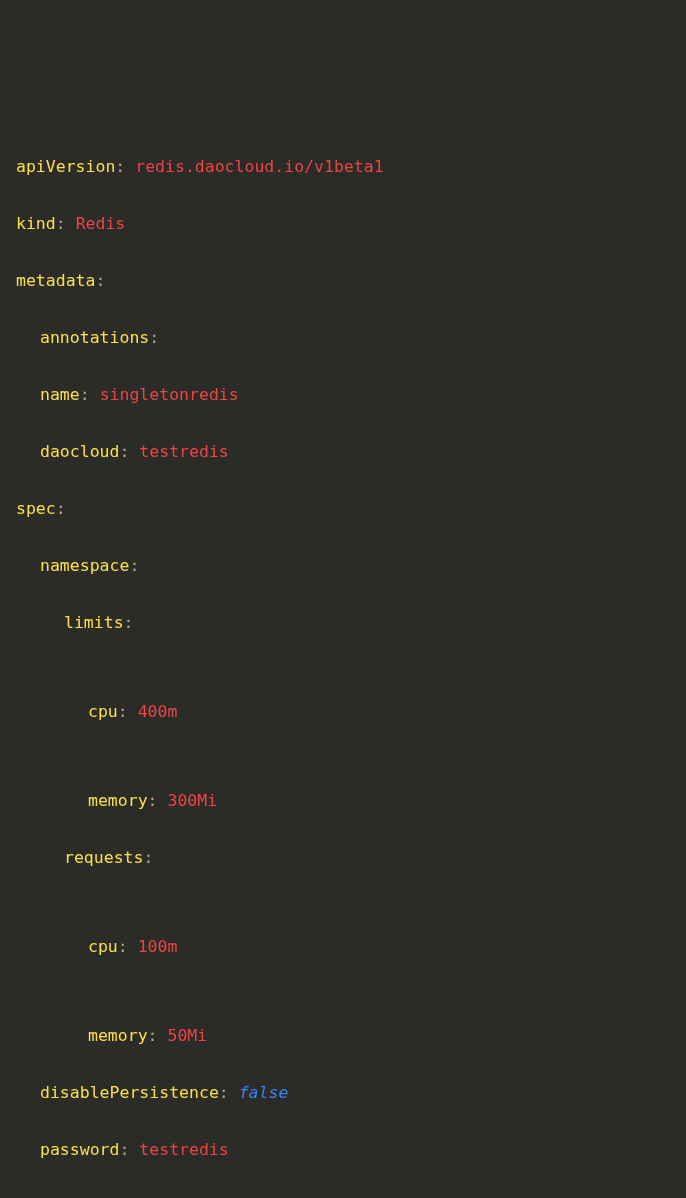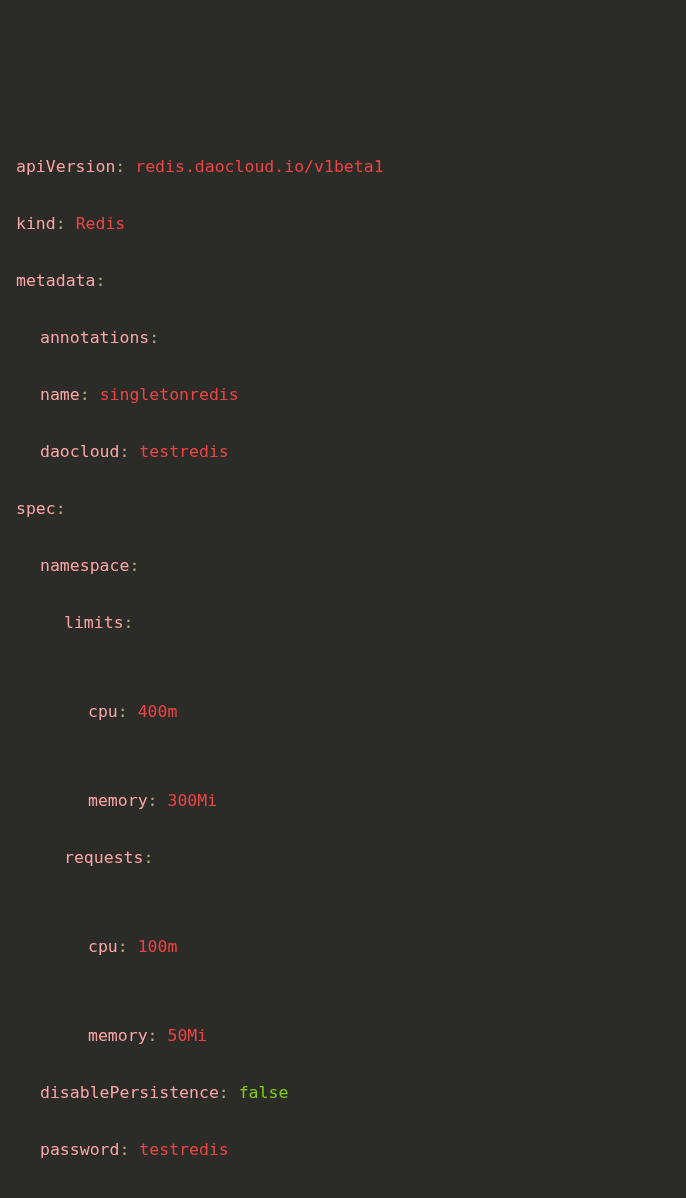--- a/index.html
+++ b/index.html
@@ -7,23 +7,23 @@
       padding: 10px 16px;
       background: #2b2b28;
       font-family: 'Menlo', 'Monaco', 'Consolas', monospace;
       font-size: 16.5px;
       line-height: 28.5px;
       color: #e8d87a;
       width: 686px;
       box-sizing: border-box;
       white-space: pre;
     }
-    .key { color: #fca5a5; }
+    .key { color: #fde047; }
     .str { color: #ef4444; }
-    .bool { color: #84cc16; }
+    .bool { color: #3b82f6; font-style: italic; }
     .num { color: #9b82d6; }
     .punc { color: #b5a87f; }
     .line { display: block; }
     .i1 { padding-left: 24px; }
     .i2 { padding-left: 48px; }
     .i3 { padding-left: 72px; margin-top: 32px; }
   </style>
 </head>
 <body>
 

